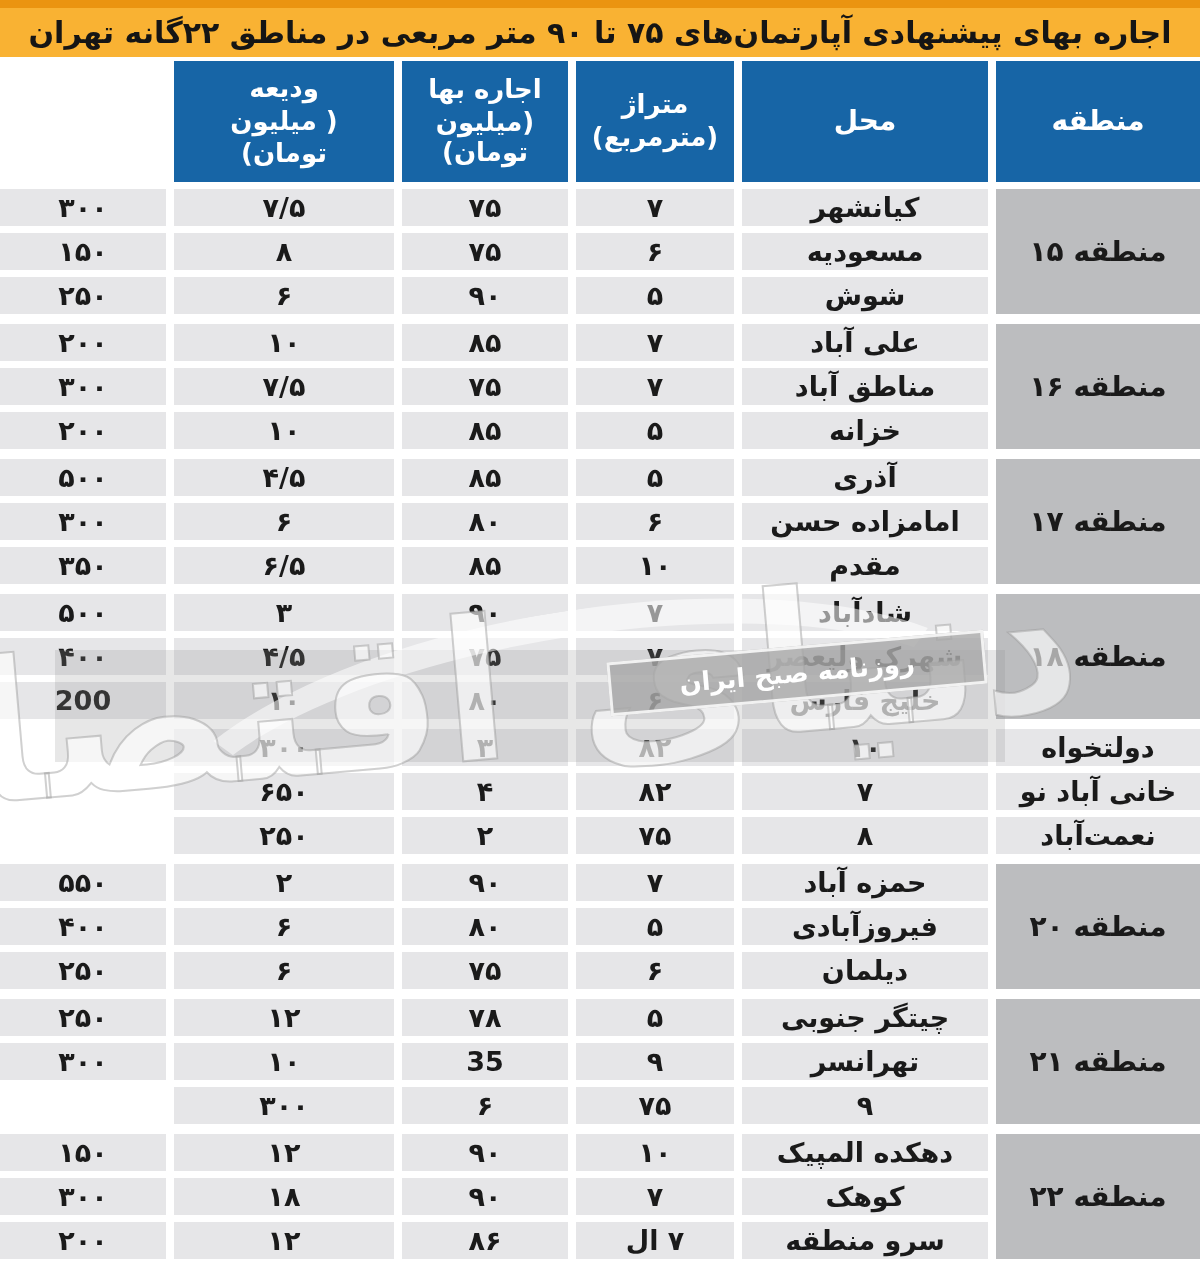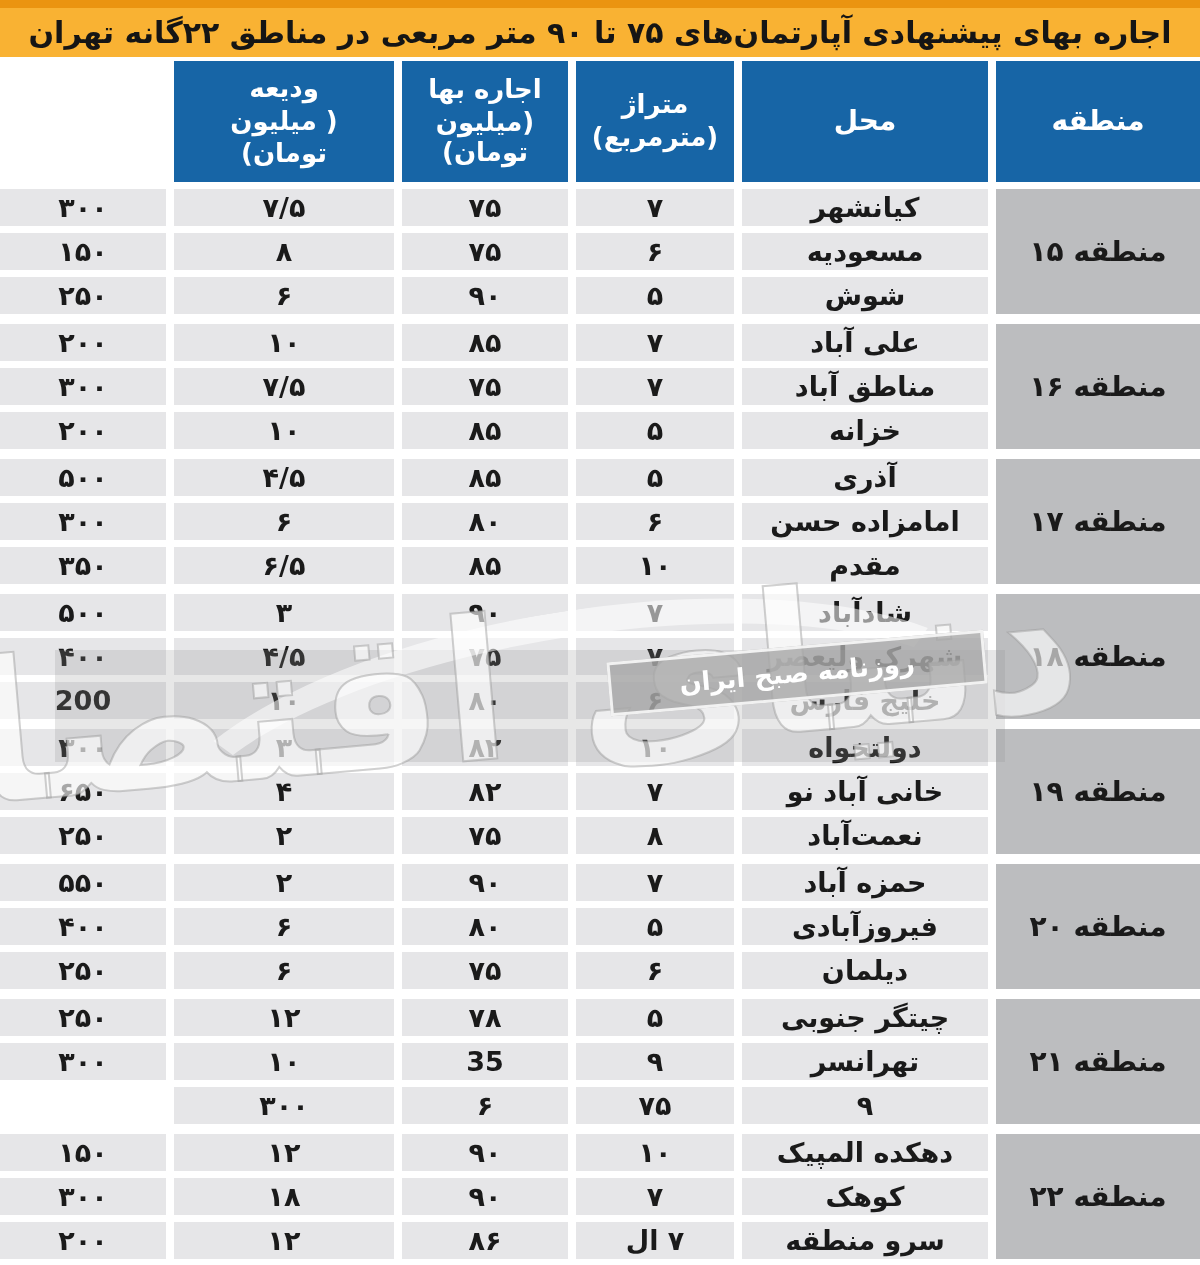--- a/index.html
+++ b/index.html
@@ -209,21 +209,20 @@
         <div class="cell area" style="grid-row: 2;">۷۵</div>
         <div class="cell rent" style="grid-row: 2;">۴/۵</div>
         <div class="cell deposit" style="grid-row: 2;">۴۰۰</div>
         <div class="cell location" style="grid-row: 3;">خلیج فارس</div>
         <div class="cell age" style="grid-row: 3;">۶</div>
         <div class="cell area" style="grid-row: 3;">۸۰</div>
         <div class="cell rent" style="grid-row: 3;">۱۰</div>
         <div class="cell deposit" style="grid-row: 3;">200</div>
       </div>
       <div class="group">
-        <div class="cell region">منطقه ۱۹</div>
         <div class="cell location" style="grid-row: 1;">دولتخواه</div>
         <div class="cell age" style="grid-row: 1;">۱۰</div>
         <div class="cell area" style="grid-row: 1;">۸۲</div>
         <div class="cell rent" style="grid-row: 1;">۳</div>
         <div class="cell deposit" style="grid-row: 1;">۳۰۰</div>
         <div class="cell location" style="grid-row: 2;">خانی آباد نو</div>
         <div class="cell age" style="grid-row: 2;">۷</div>
         <div class="cell area" style="grid-row: 2;">۸۲</div>
         <div class="cell rent" style="grid-row: 2;">۴</div>
         <div class="cell deposit" style="grid-row: 2;">۶۵۰</div>

